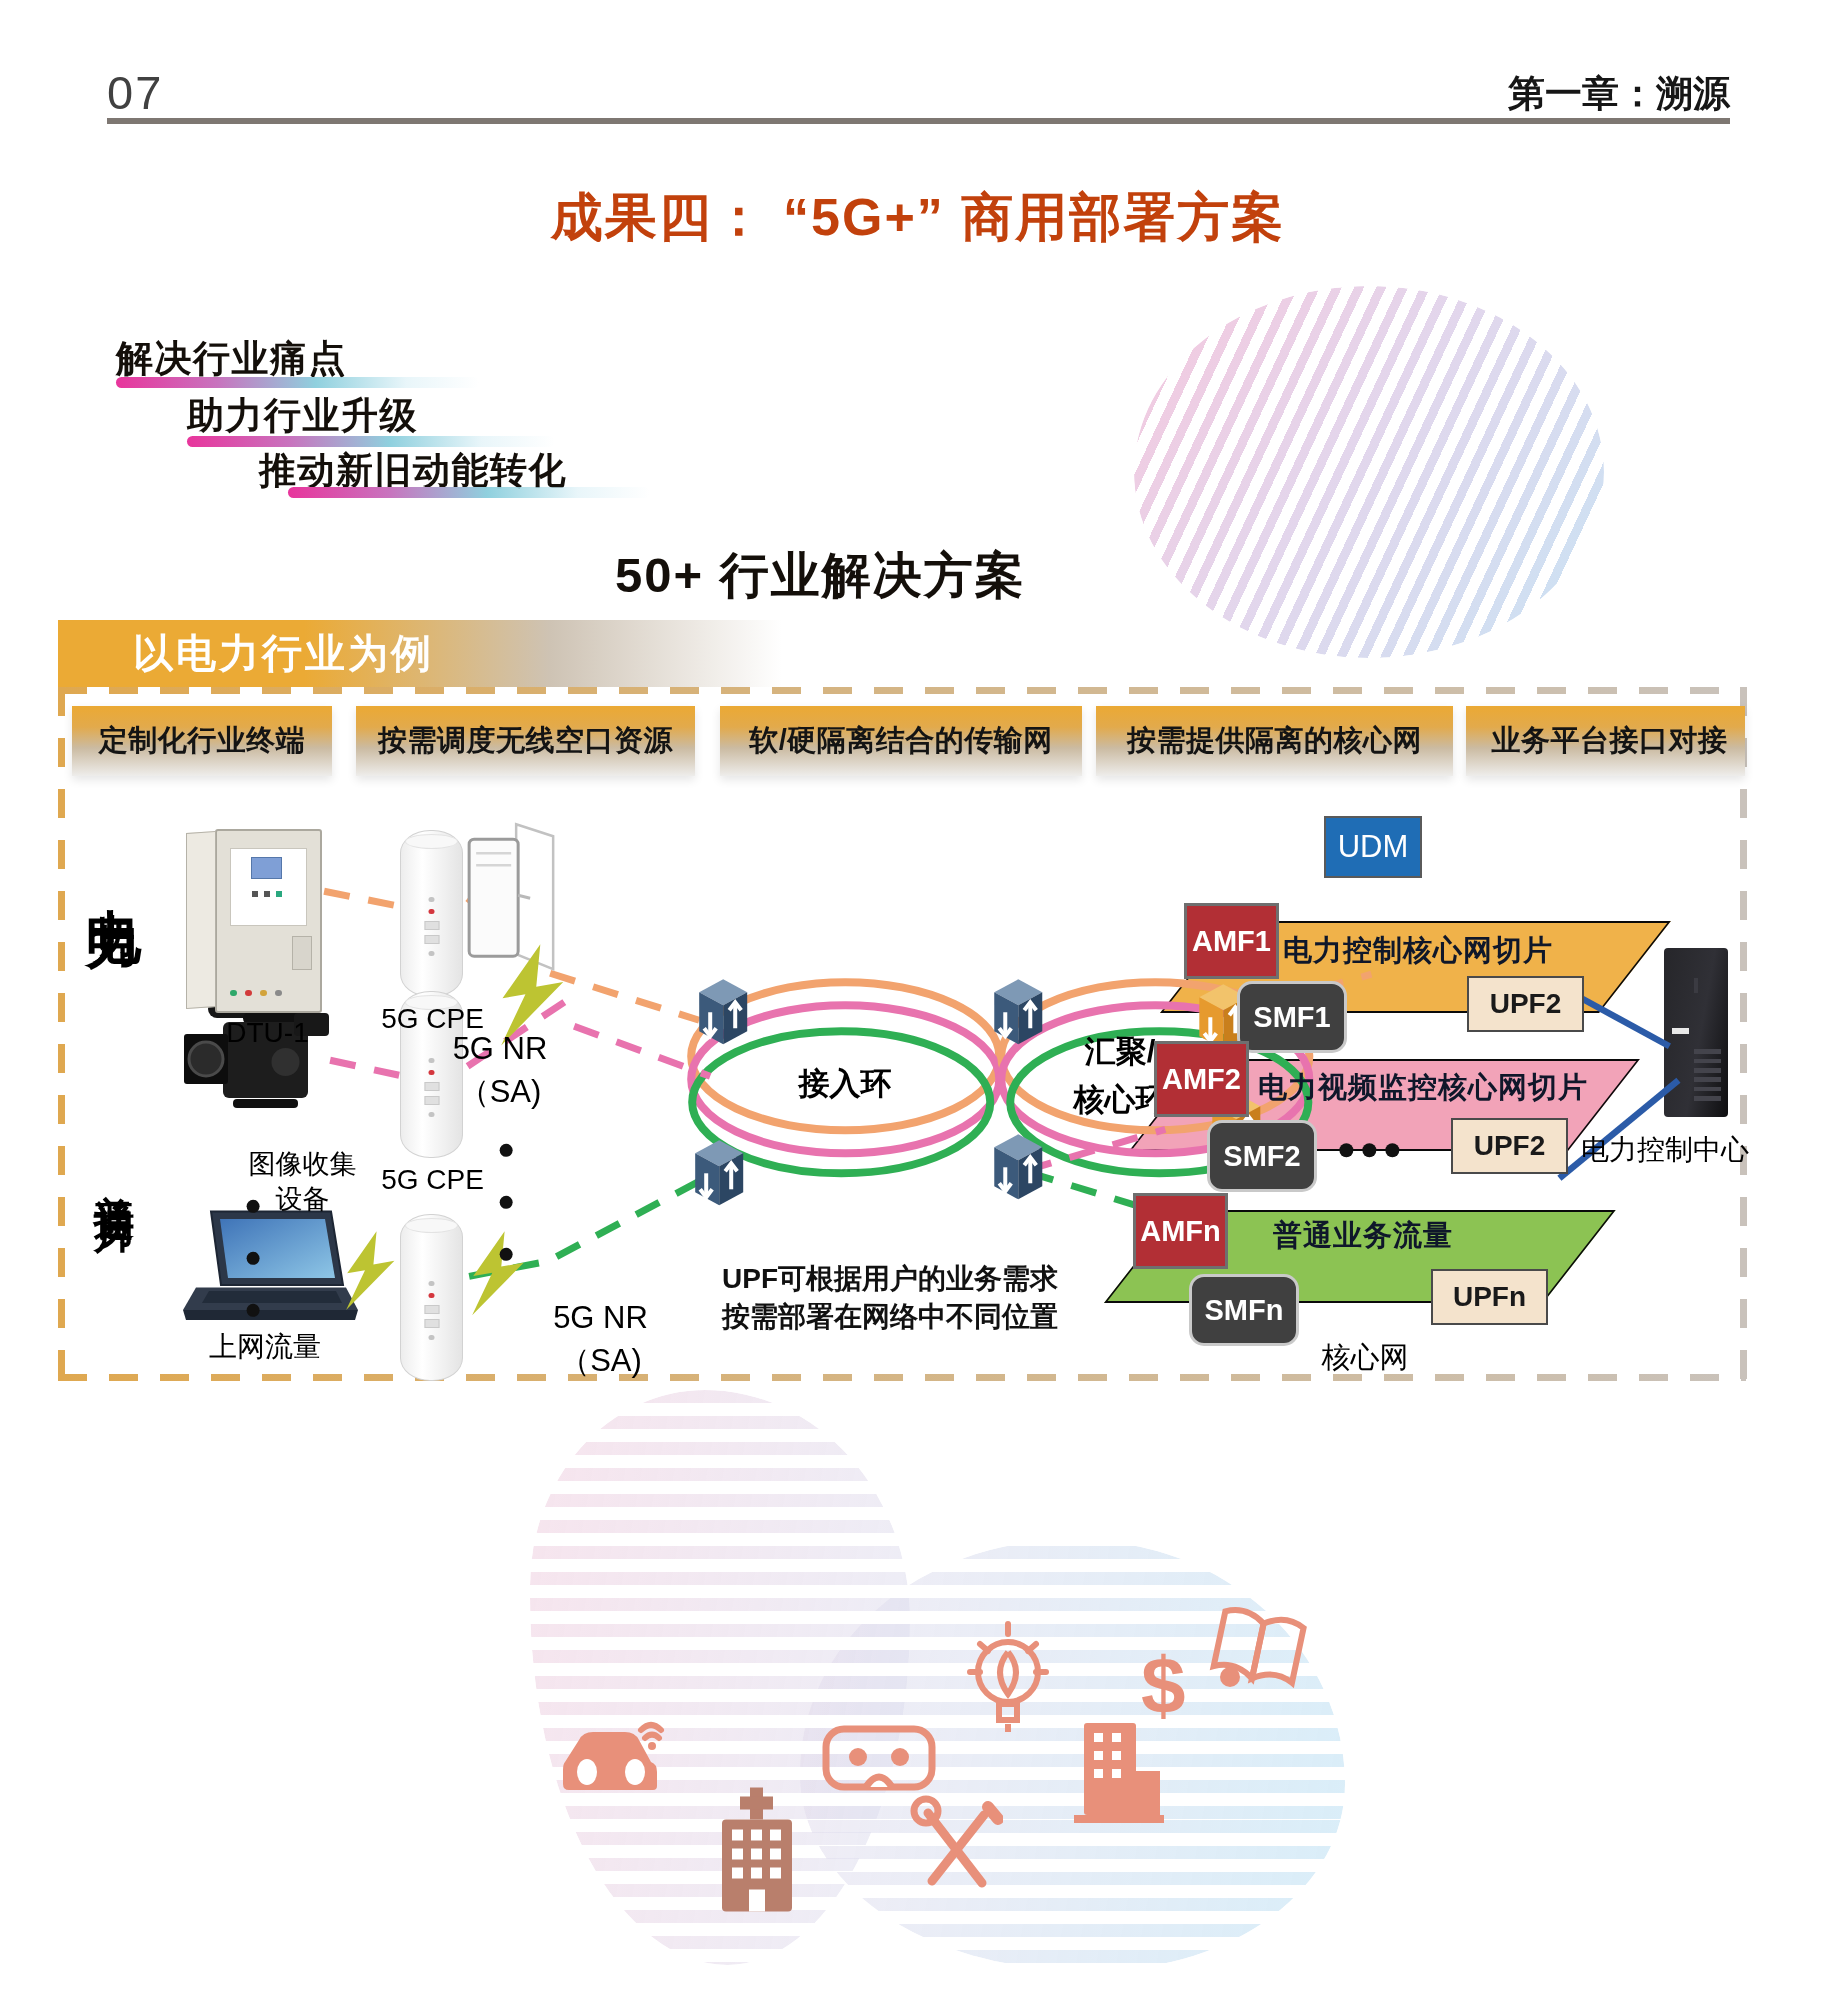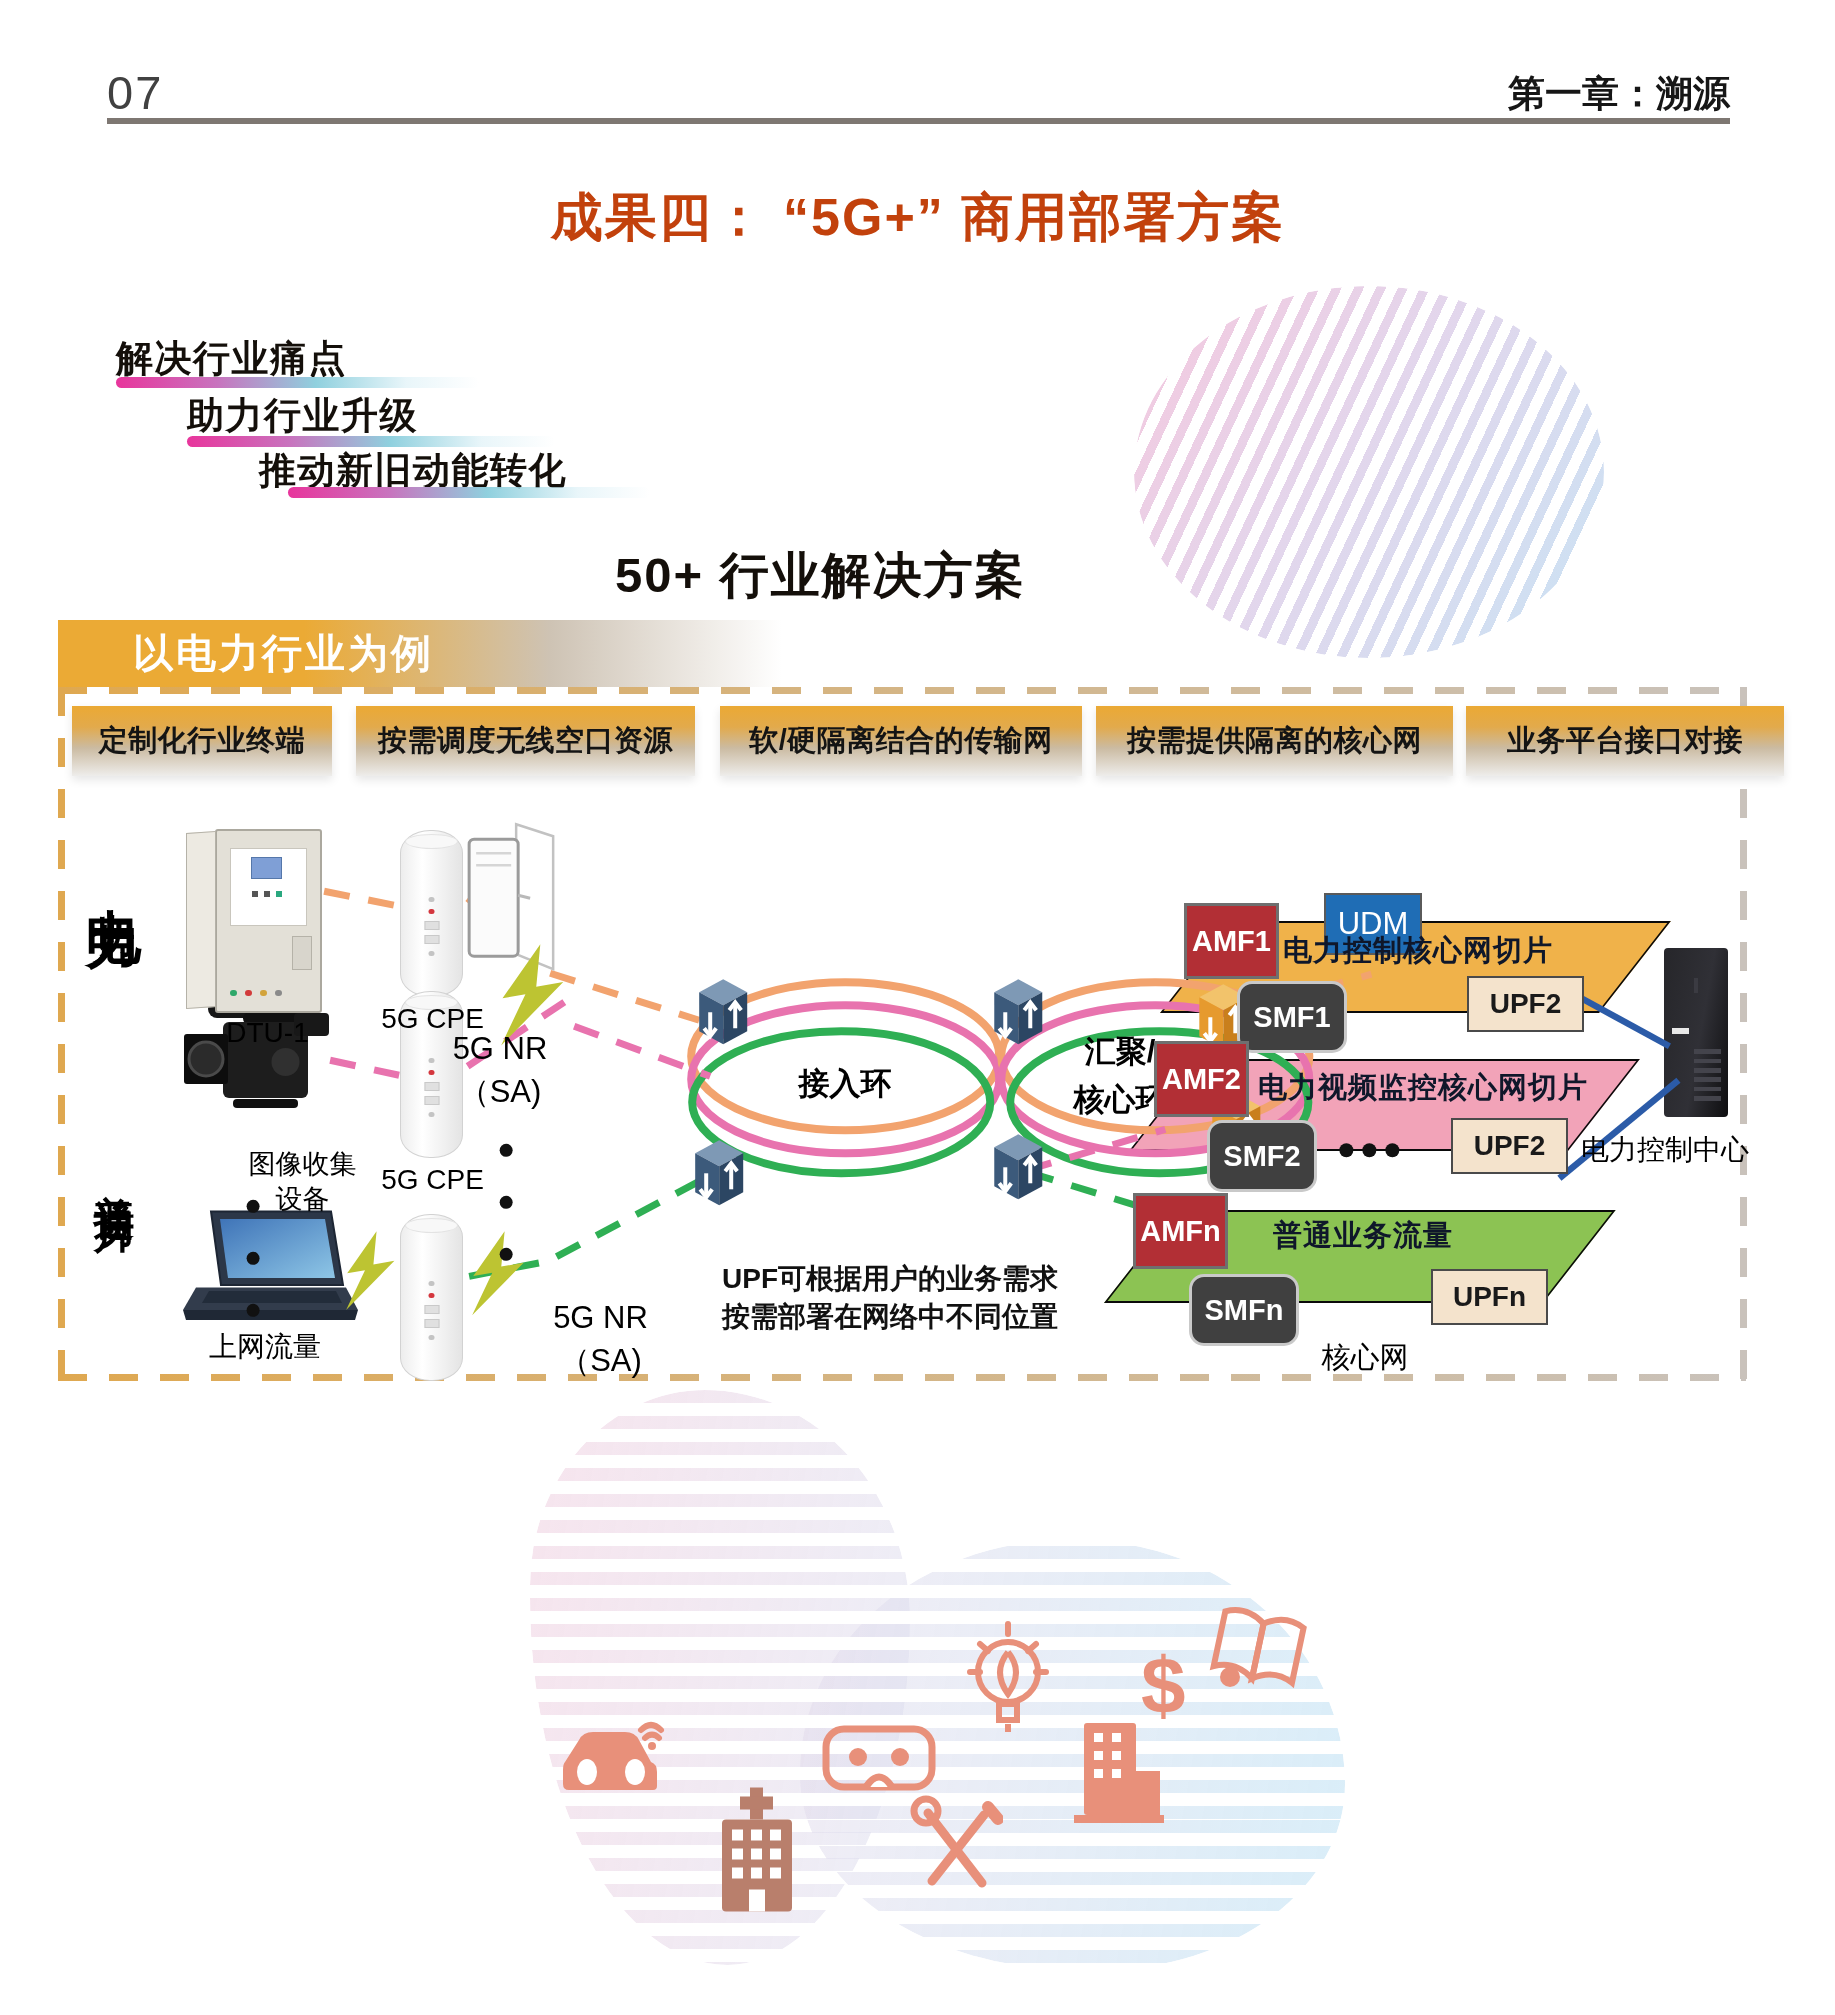--- a/index.html
+++ b/index.html
@@ -81,21 +81,21 @@
     background:repeating-linear-gradient(180deg,#44444C 0 4.5px,transparent 4.5px 9.5px);}
   .pc .slot{position:absolute;left:8px;top:80px;width:17px;height:6px;background:#E8E8E8;}
   .pc .led{position:absolute;left:30px;top:30px;width:4px;height:15px;background:#3b3b42;}
 
   
   .dlab{text-align:center;color:#000;z-index:4;}
   .fs54{font-size:27px;} .fs56{font-size:28px;} .fs58{font-size:29px;} .fs62{font-size:31px;}
   .bold{font-weight:800;} .med{font-weight:500;}
 
   
-  .udm{left:1324px;top:893px;width:94px;height:58px;background:#1F6DB5;border:2.5px solid #5A5A5A;color:#fff;
+  .udm{left:1324px;top:816px;width:94px;height:58px;background:#1F6DB5;border:2.5px solid #5A5A5A;color:#fff;
     display:flex;align-items:center;justify-content:center;font-size:31px;z-index:4;}
   .slice{width:435px;height:88px;border:2px solid #0a0a0a;transform:skewX(-38deg);transform-origin:0 100%;z-index:2;}
   .slice1{left:1160px;top:921px;background:#F0B24A;}
   .slice2{left:1129px;top:1059px;background:#F2A3B8;}
   .slice3{left:1104px;top:1210px;background:#8CC353;height:89px;}
   .nf{display:flex;align-items:center;justify-content:center;color:#fff;font-size:29px;font-weight:600;z-index:5;}
   .amf{width:89px;height:70px;background:#B22F35;border:3px solid #6F6F6F;}
   .smf{width:104px;height:66px;background:#404040;border:3px solid #C9C9C9;border-radius:15px;margin-left:46px;}
   .upf{width:113px;height:52px;background:#F4E3CC;border:2px solid #4a4a4a;color:#1a1a1a;font-size:28px;font-weight:700;
     display:flex;align-items:center;justify-content:center;z-index:5;}
@@ -147,21 +147,21 @@
 
   <div class="abs dash dash-top"></div>
   <div class="abs dash dash-bot"></div>
   <div class="abs dash dash-l"></div>
   <div class="abs dash dash-r"></div>
 
   <div class="abs colhdr" style="left:72px;width:260px;">定制化行业终端</div>
   <div class="abs colhdr" style="left:356px;width:339px;">按需调度无线空口资源</div>
   <div class="abs colhdr" style="left:720px;width:362px;">软/硬隔离结合的传输网</div>
   <div class="abs colhdr" style="left:1096px;width:357px;">按需提供隔离的核心网</div>
-  <div class="abs colhdr" style="left:1466px;width:318px;">业务平台接口对接</div>
+  <div class="abs colhdr" style="left:1466px;width:271px;padding-left:8px;">业务平台接口对接</div>
 
   <div class="abs vlab v-power">
     <span class="big">电力</span>
     <span class="small">切片</span>
   </div>
   <div class="abs vlab v-normal">
     <span>普通切片</span>
   </div>
 
   <div class="abs dtu">

